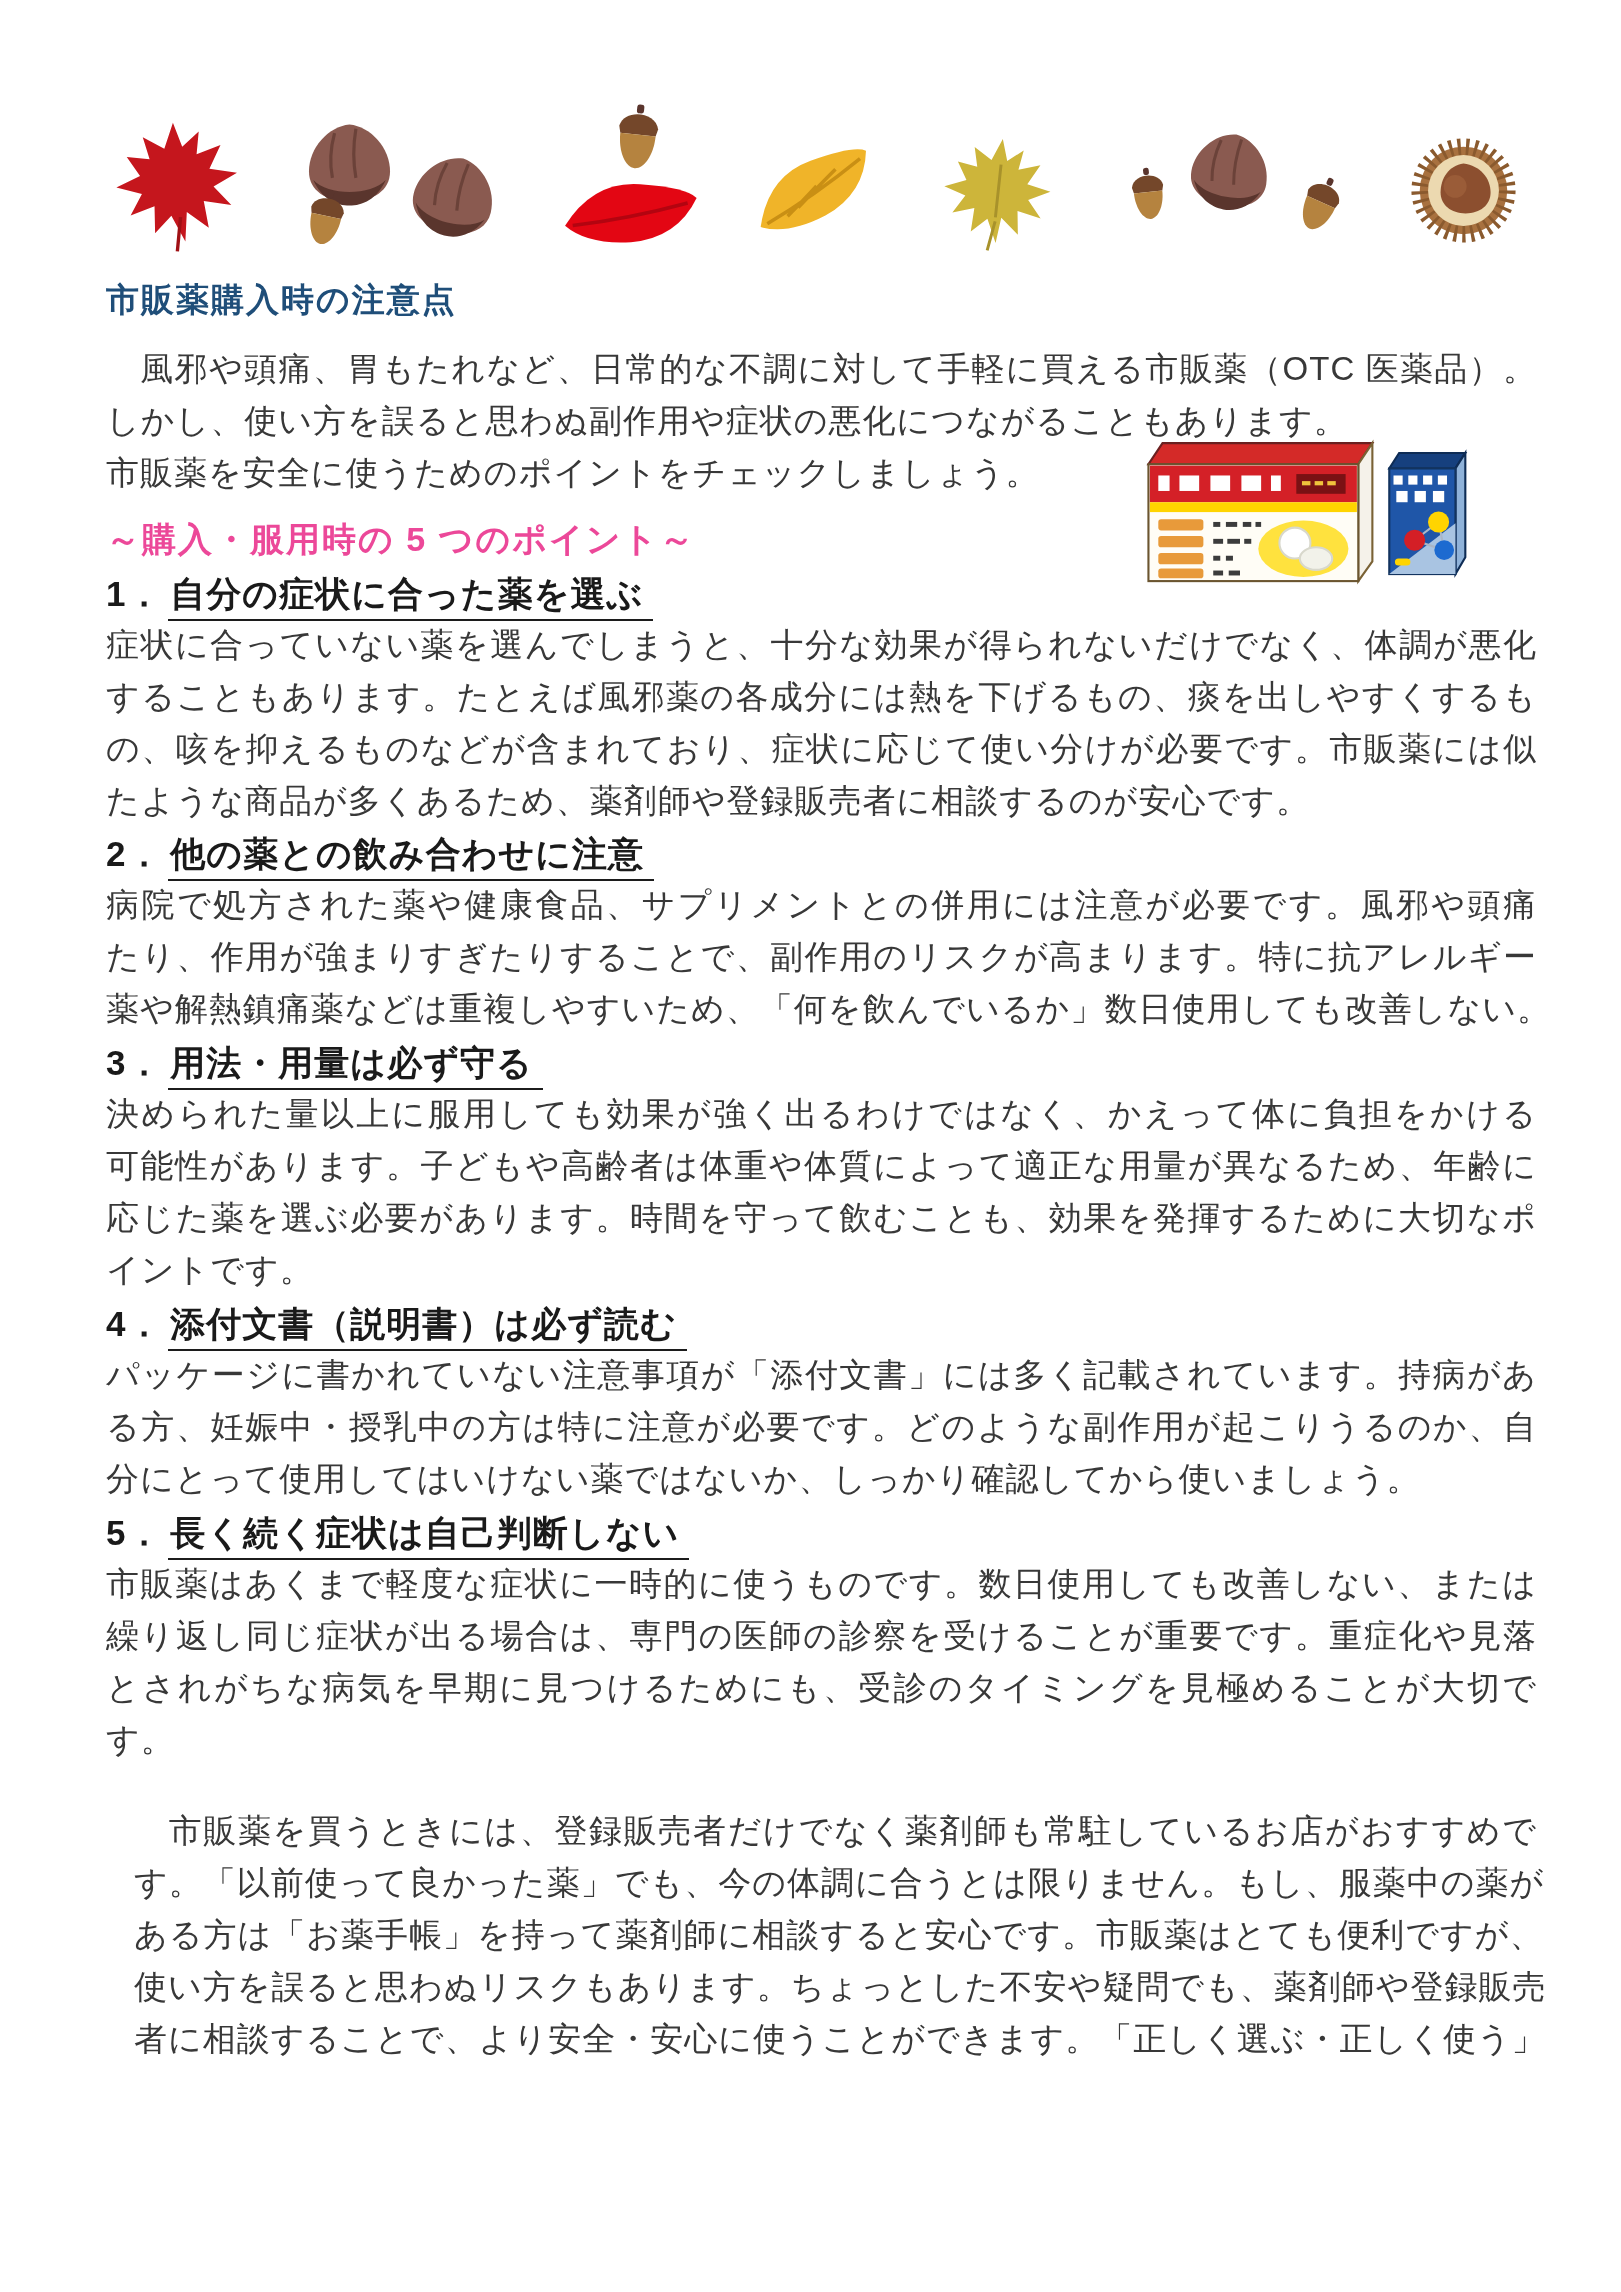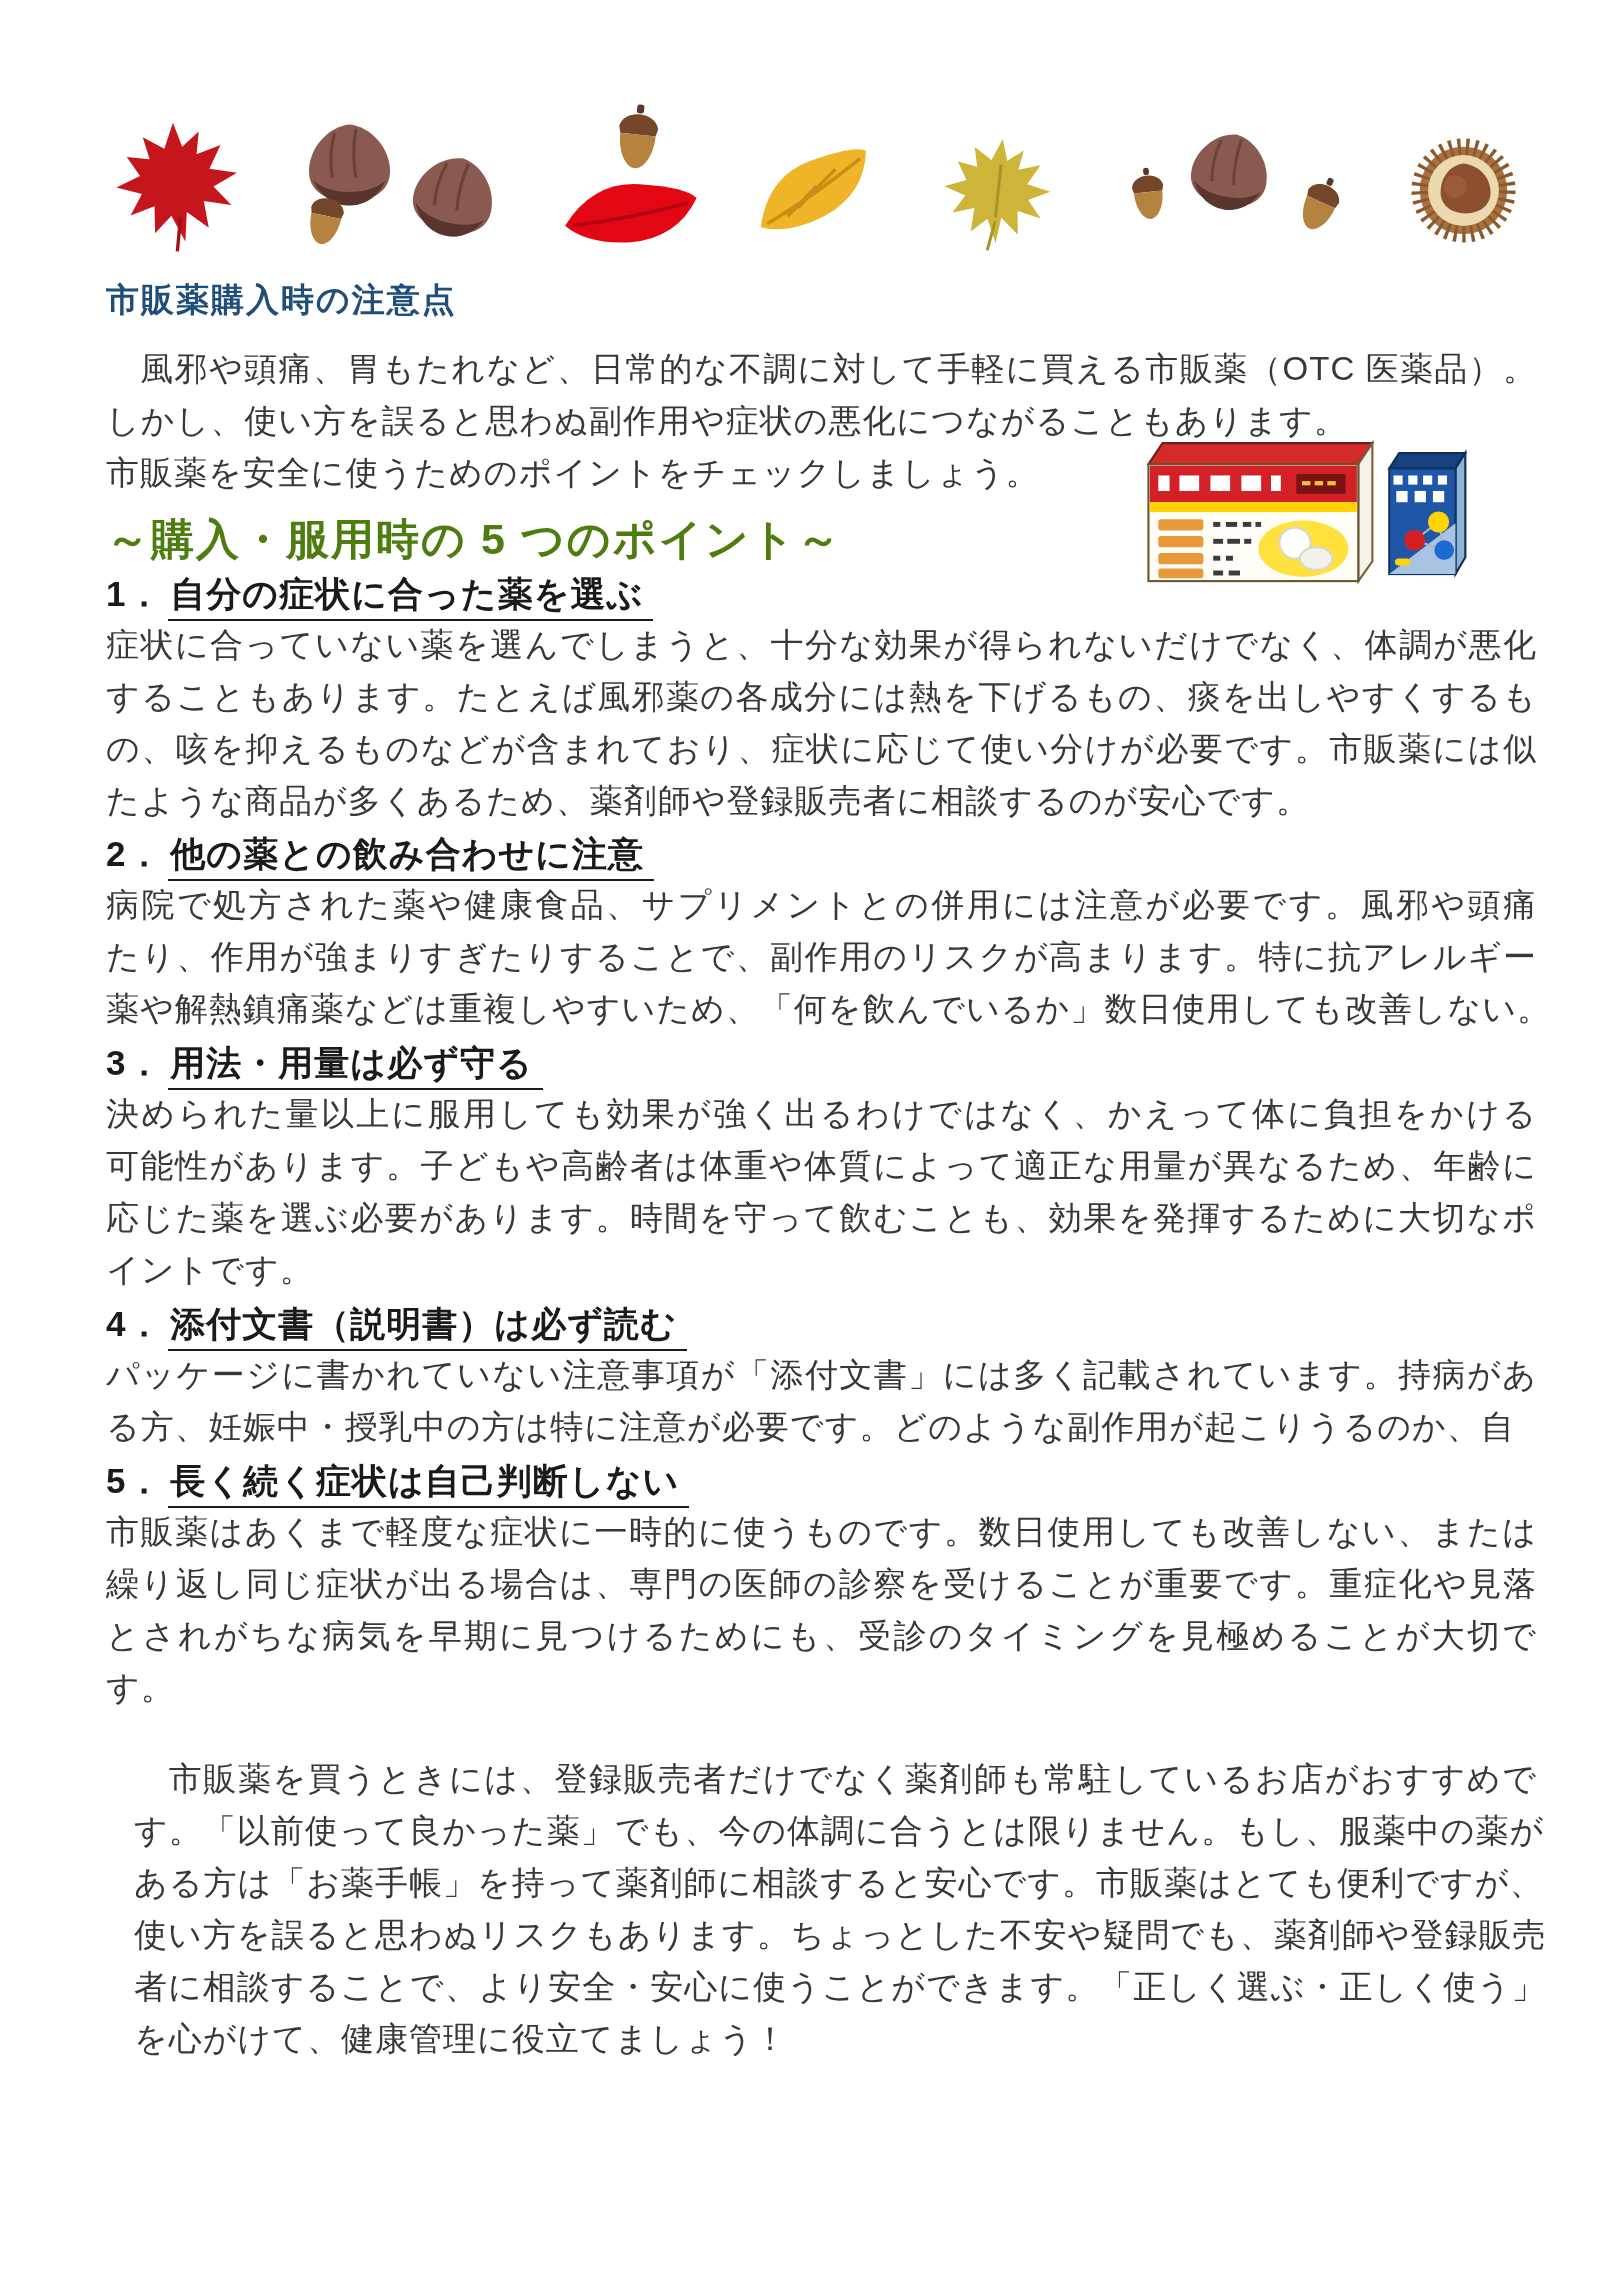--- a/index.html
+++ b/index.html
@@ -23,22 +23,22 @@
   
   .title{
     margin:23.5px 0 0;font-size:33px;line-height:45px;font-weight:bold;
     color:#1f4e79;letter-spacing:2px;
   }
   .para{margin:0;}
   .intro{margin-top:21.6px;}
   .line{white-space:nowrap;line-height:52px;font-size:33px;letter-spacing:1px;}
   .para-j .line:not(:last-child){text-align:justify;text-align-last:justify;}
   .section-heading{
-    margin:13.7px 0 0;font-size:43px;line-height:53px;font-weight:bold;
-    color:#4d7c0f;letter-spacing:2px;
+    margin:13.7px 0 0;font-size:34px;line-height:53px;font-weight:bold;
+    color:#ec4899;letter-spacing:2px;
   }
   .point-head{
     margin:5.9px 0 3.9px;font-size:35px;line-height:43px;font-weight:bold;
     color:#1a1a1a;letter-spacing:1px;
   }
   .point-num{padding-right:5.9px;}
   .u{border-bottom:2.9px solid #1c1c1c;padding:0 9.8px 5.9px 2px;}
   .closing{margin-top:39px;margin-left:28px;}
   .signature{
     margin-top:7.8px;text-align:left;font-size:40px;line-height:52px;letter-spacing:1px;
@@ -214,20 +214,21 @@
         <div class="line">決められた量以上に服用しても効果が強く出るわけではなく、かえって体に負担をかける</div>
         <div class="line">可能性があります。子どもや高齢者は体重や体質によって適正な用量が異なるため、年齢に</div>
         <div class="line">応じた薬を選ぶ必要があります。時間を守って飲むことも、効果を発揮するために大切なポ</div>
         <div class="line">イントです。</div>
       </div>
 
     <h3 class="point-head"><span class="point-num">4．</span><span class="u">添付文書（説明書）は必ず読む</span></h3>
     <div class="para para-j">
         <div class="line">パッケージに書かれていない注意事項が「添付文書」には多く記載されています。持病があ</div>
         <div class="line">る方、妊娠中・授乳中の方は特に注意が必要です。どのような副作用が起こりうるのか、自</div>
+        <div class="line">分にとって使用してはいけない薬ではないか、しっかり確認してから使いましょう。</div>
       </div>
 
     <h3 class="point-head"><span class="point-num">5．</span><span class="u">長く続く症状は自己判断しない</span></h3>
     <div class="para para-j">
         <div class="line">市販薬はあくまで軽度な症状に一時的に使うものです。数日使用しても改善しない、または</div>
         <div class="line">繰り返し同じ症状が出る場合は、専門の医師の診察を受けることが重要です。重症化や見落</div>
         <div class="line">とされがちな病気を早期に見つけるためにも、受診のタイミングを見極めることが大切で</div>
         <div class="line">す。</div>
       </div>
 

